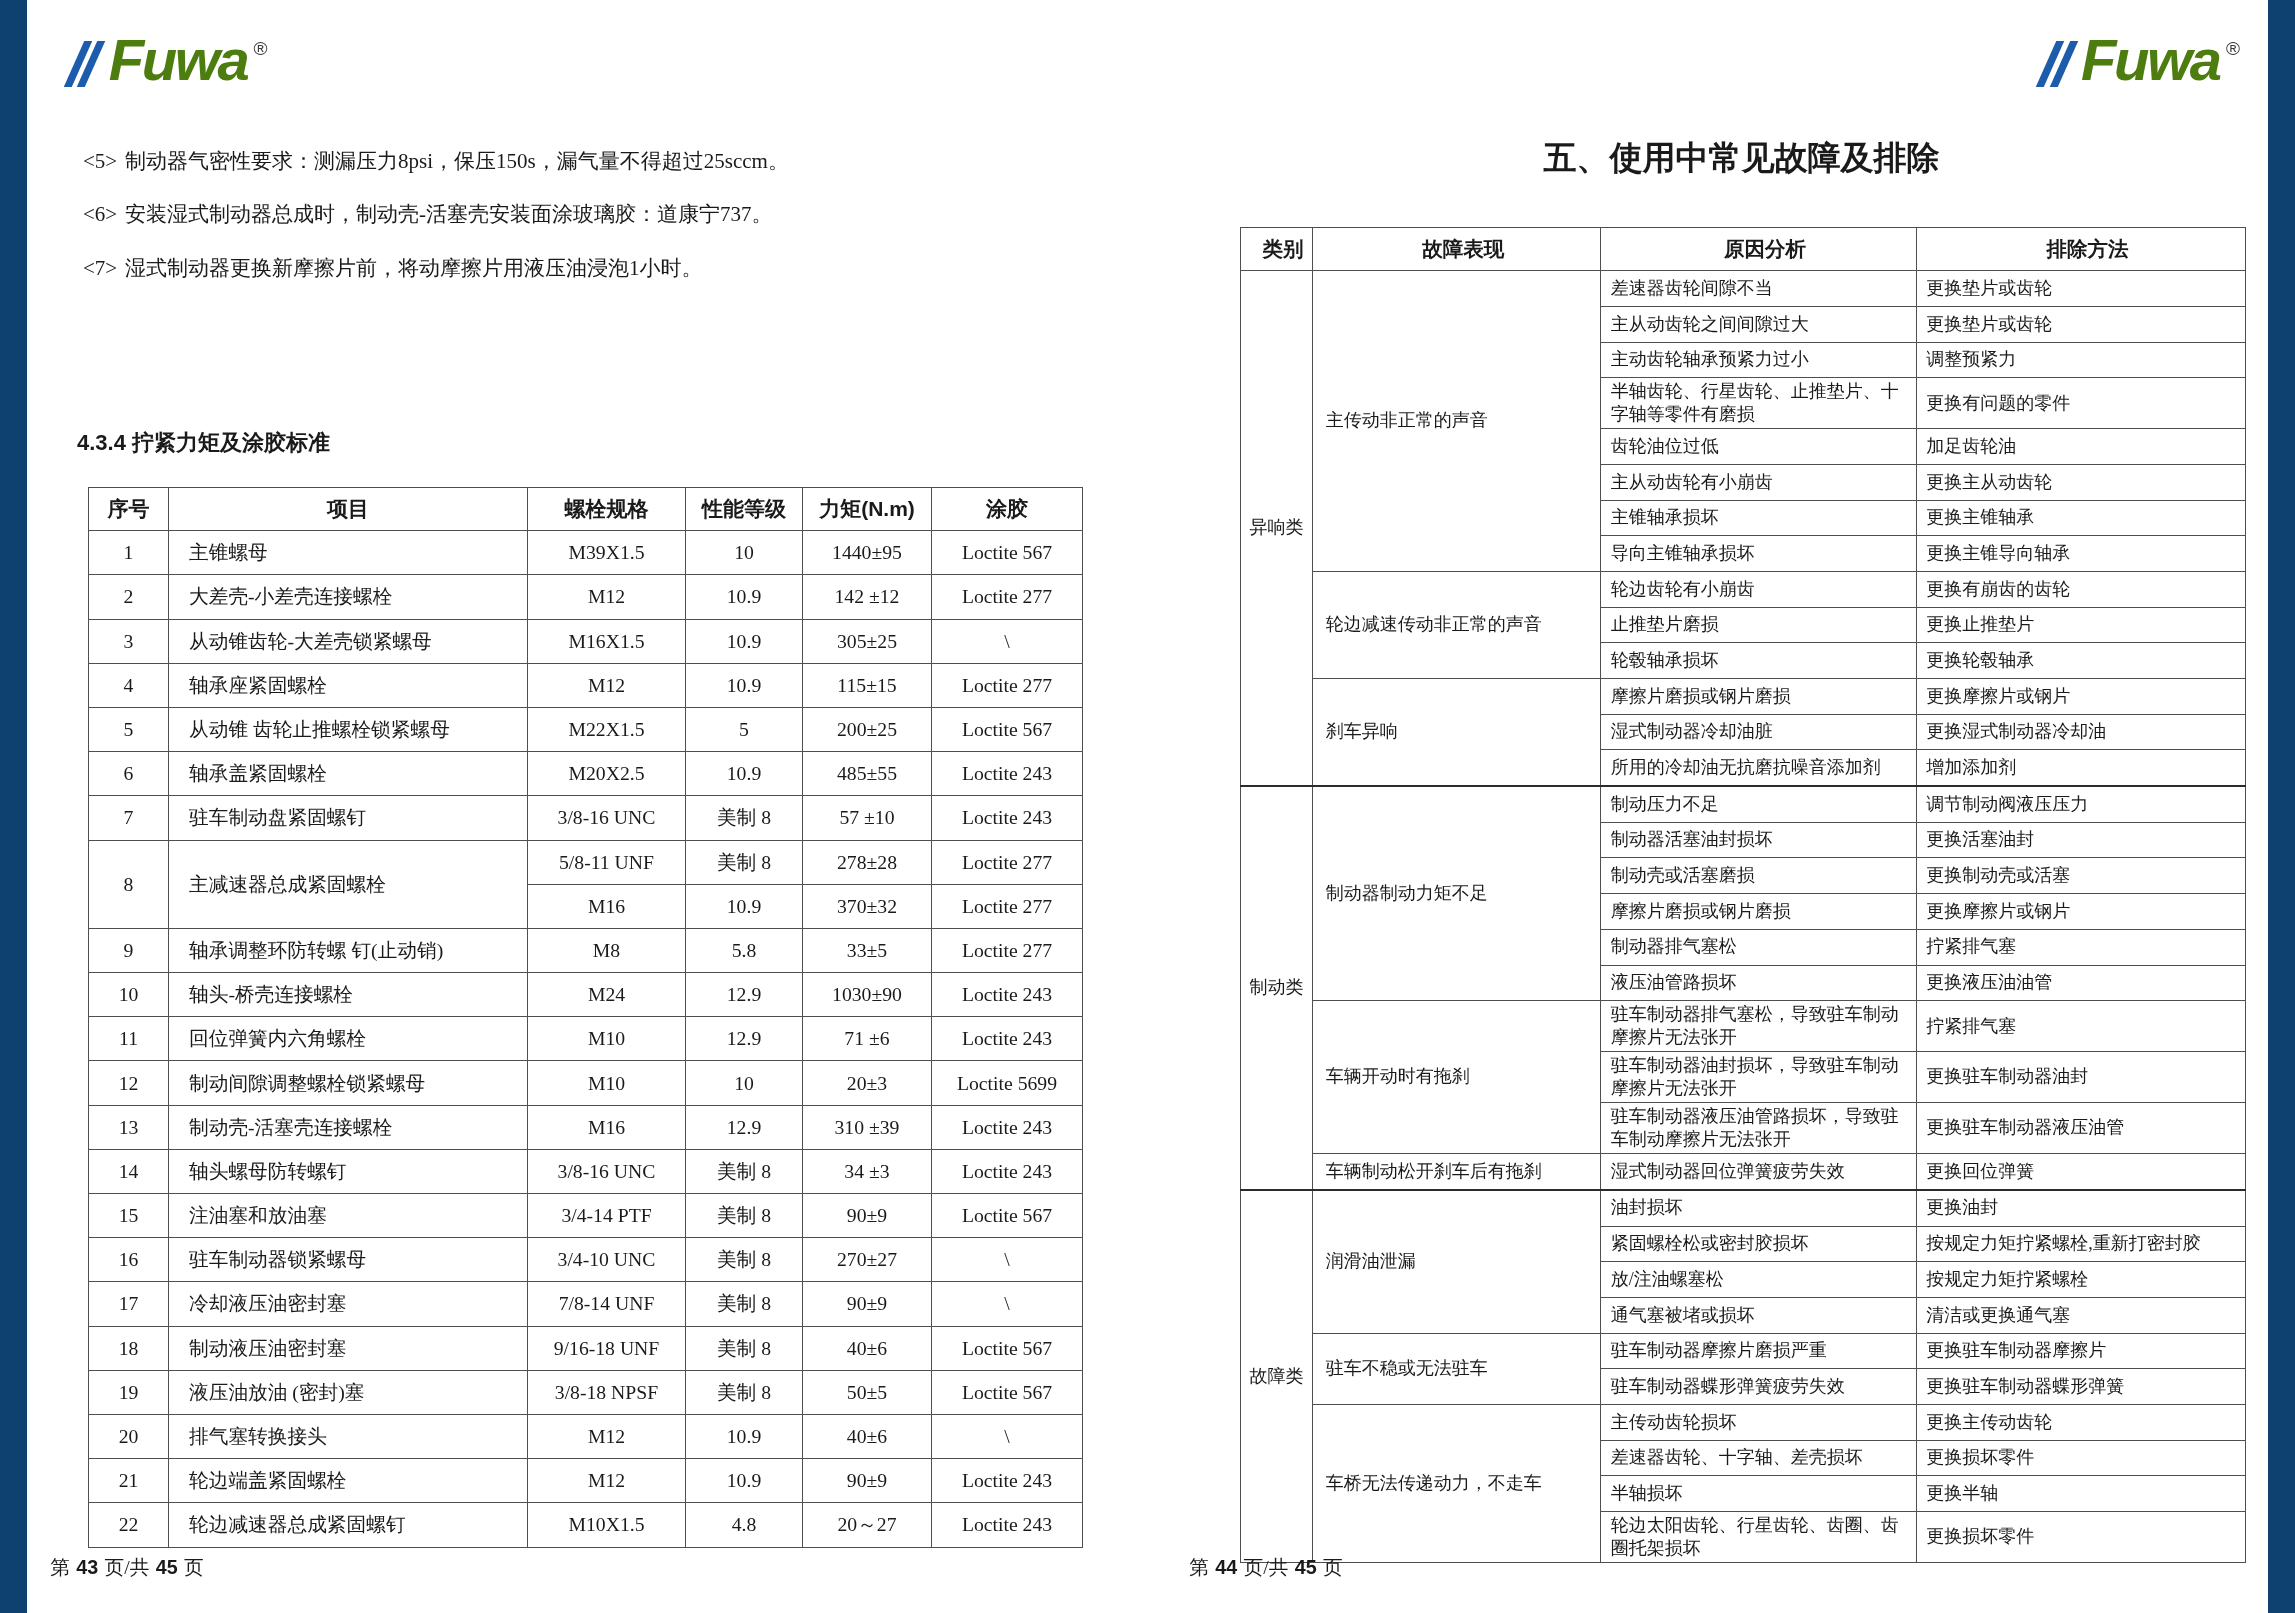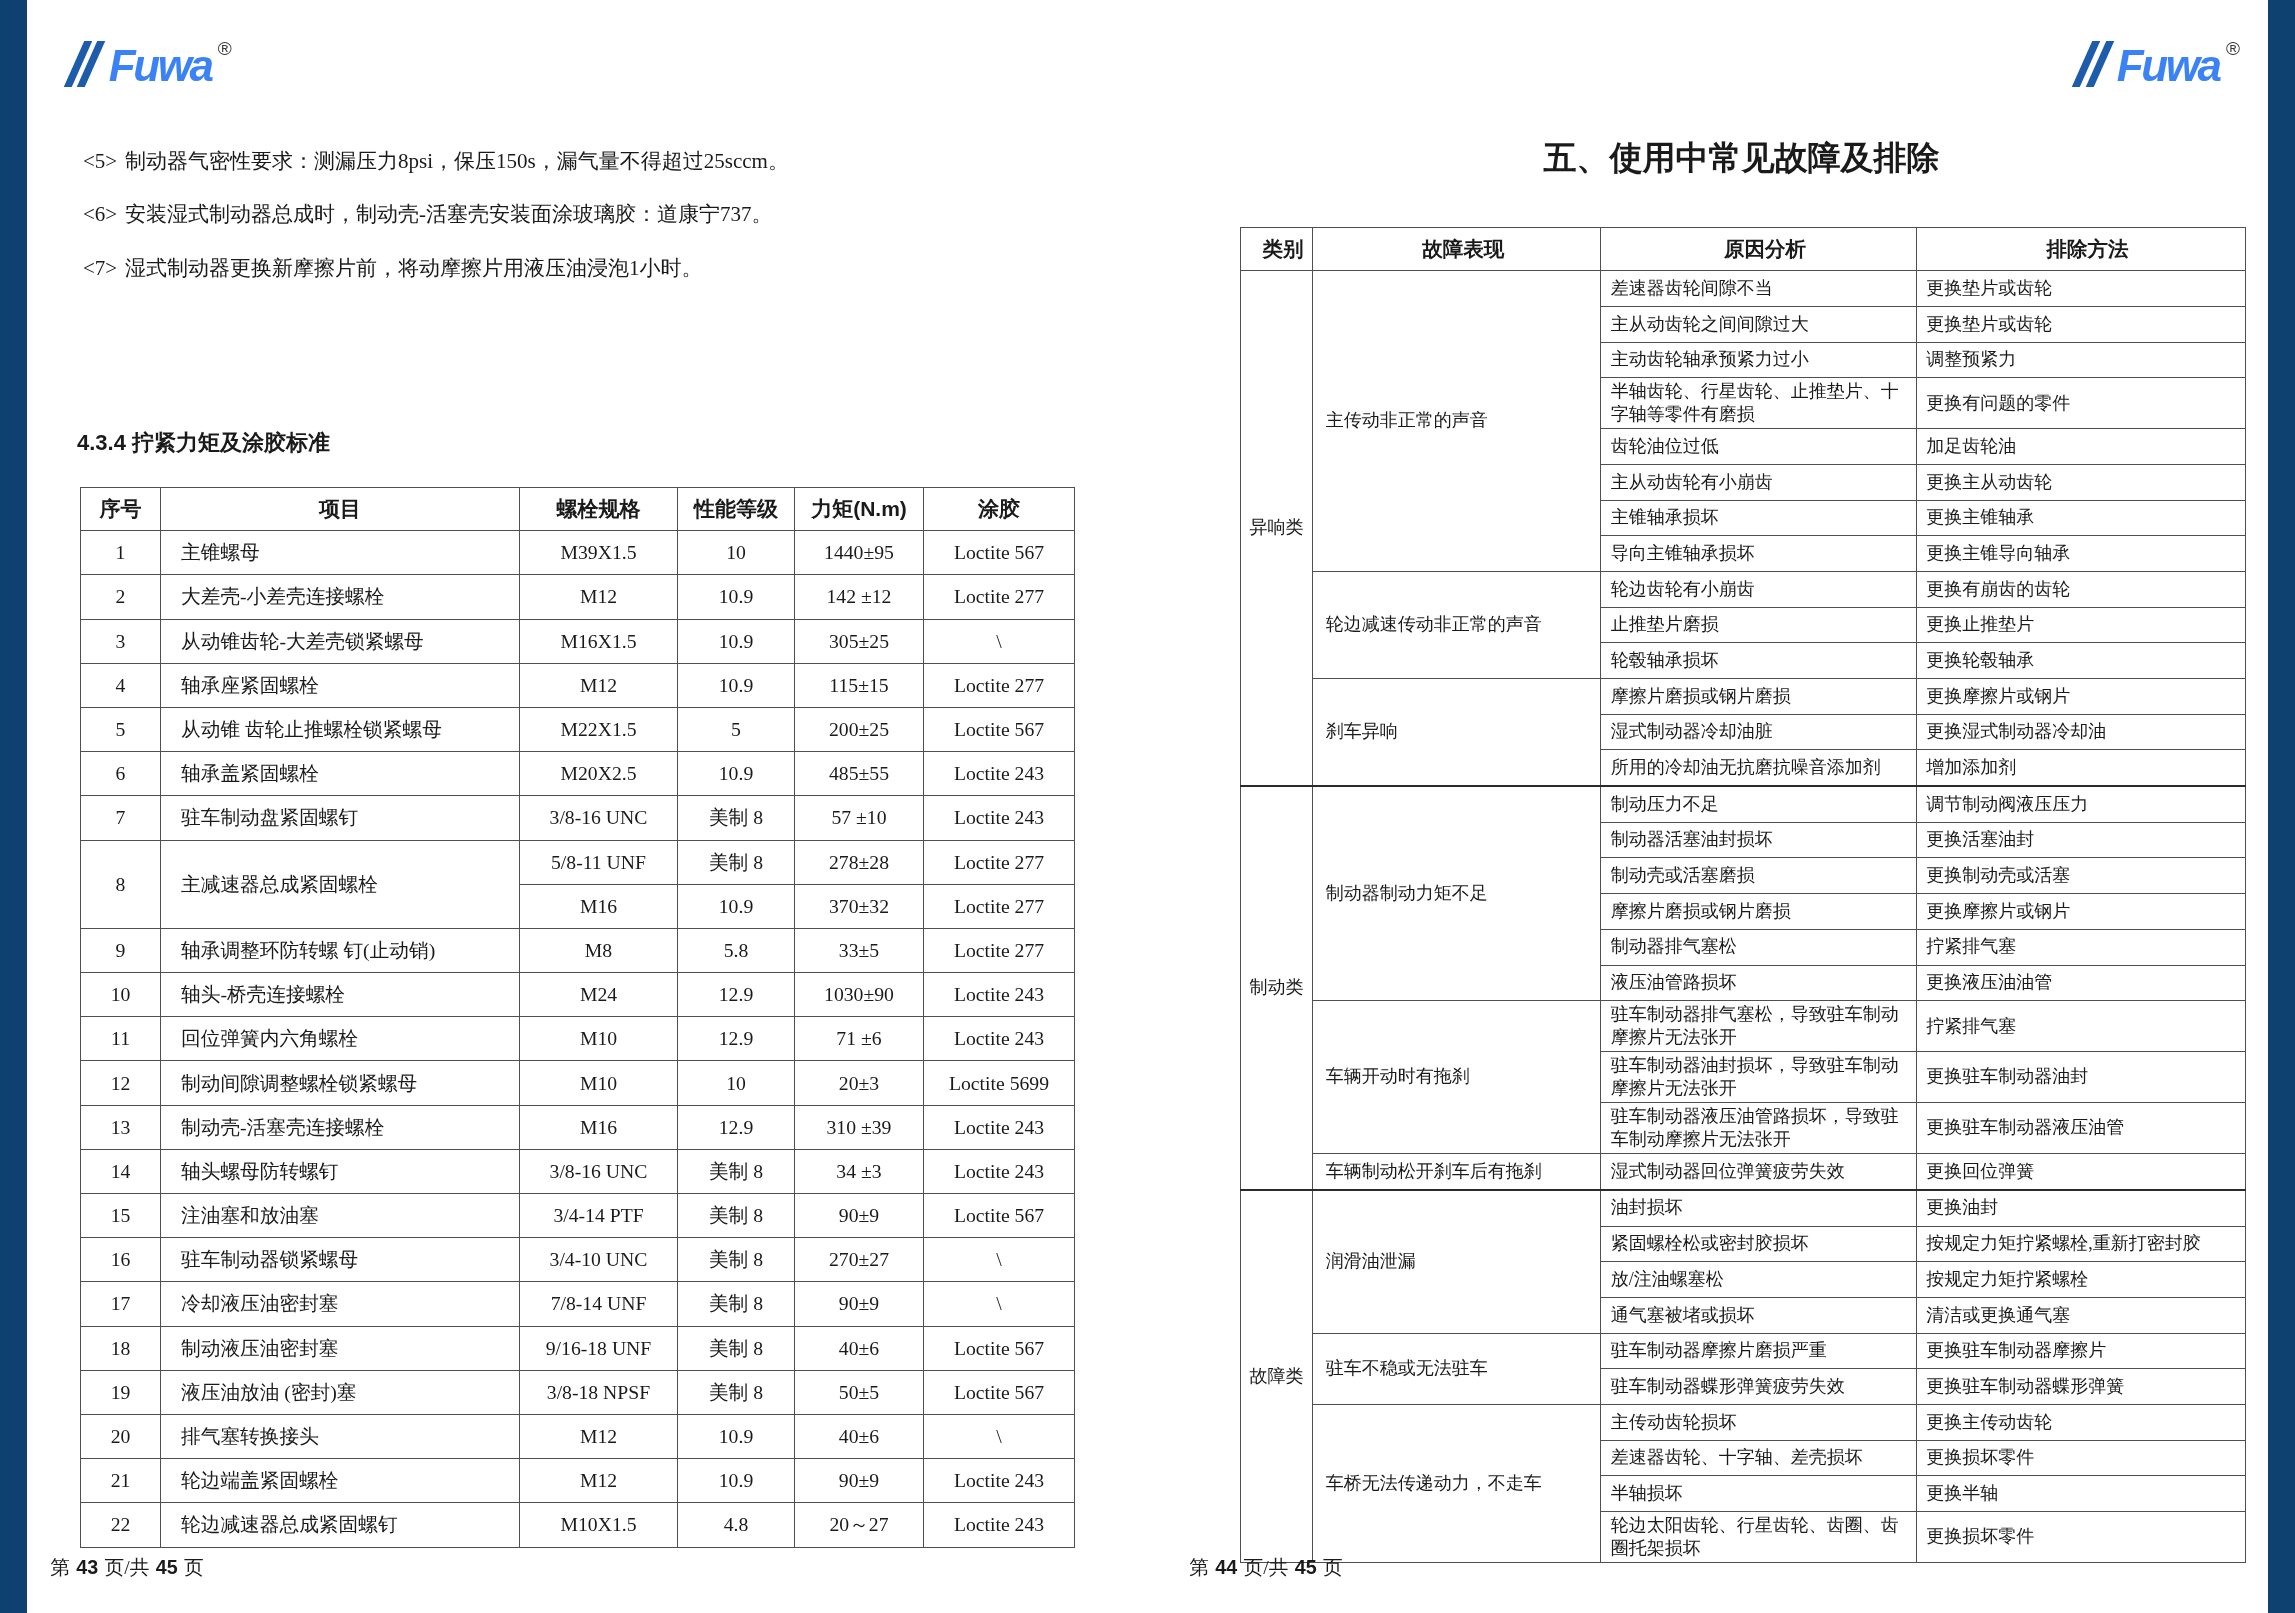--- a/index.html
+++ b/index.html
@@ -14,31 +14,31 @@
   .page-right{left:1186px;width:1111px;}
 
   
   .logo{position:absolute;top:19px;height:68px;display:flex;align-items:flex-end;}
   .logo-left{left:27px;}
   .logo-right{right:57px;}
   .stripes{display:inline-flex;align-items:flex-end;margin-right:7.9px;}
   .stripes i{display:inline-block;width:7.9px;height:46px;background:#1c5cab;
              transform:skewX(-24deg);margin-right:5.5px;}
   .logo-text{font-family:"Liberation Sans", sans-serif;font-style:italic;font-weight:800;
-             font-size:44px;line-height:0.95;color:#3b82f6;letter-spacing:-2.4px;}
+             font-size:58px;line-height:0.95;color:#4d7c0f;letter-spacing:-2.4px;}
   .logo-reg{font-family:"Liberation Sans", sans-serif;font-size:19px;color:#3a3a3a;
             margin-left:6.3px;transform:translateY(-27px);display:inline-block;font-style:normal;font-weight:400;}
 
   
   .notes{position:absolute;top:148px;left:36px;width:946px;font-size:21px;line-height:1.25;}
   .note-line{margin-bottom:27px;white-space:nowrap;}
   .note-tag{margin-right:7.9px;}
   .section-title{position:absolute;top:428px;left:30px;margin:0;font-size:22px;font-weight:600;
                  font-family:"Liberation Sans", sans-serif;}
-  .torque-table{position:absolute;top:487px;left:33px;width:994px;border-collapse:collapse;
+  .torque-table{position:absolute;top:487px;left:41px;width:994px;border-collapse:collapse;
                 table-layout:fixed;font-size:19.7px;}
   .torque-table th,.torque-table td{border:0.8px solid #4f4f4f;text-align:center;vertical-align:middle;
                 padding:1.6px 4.7px;}
   .torque-table{border:1.6px solid #333;}
   .torque-table th{height:39px;font-size:21px;font-weight:700;font-family:"Liberation Sans", sans-serif;}
   .torque-table td{height:40px;}
   .torque-table td.item{text-align:left;padding-left:20px;}
 
   
   .main-title{position:absolute;top:136px;left:0;width:100%;margin:0;text-align:center;

